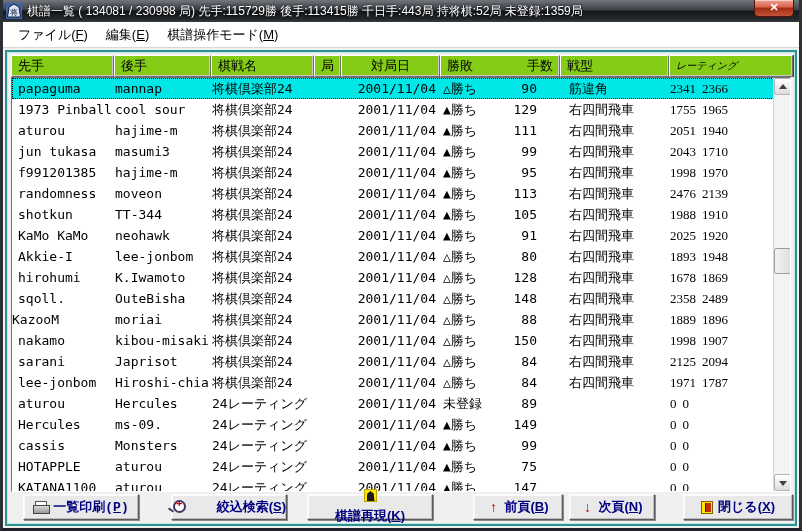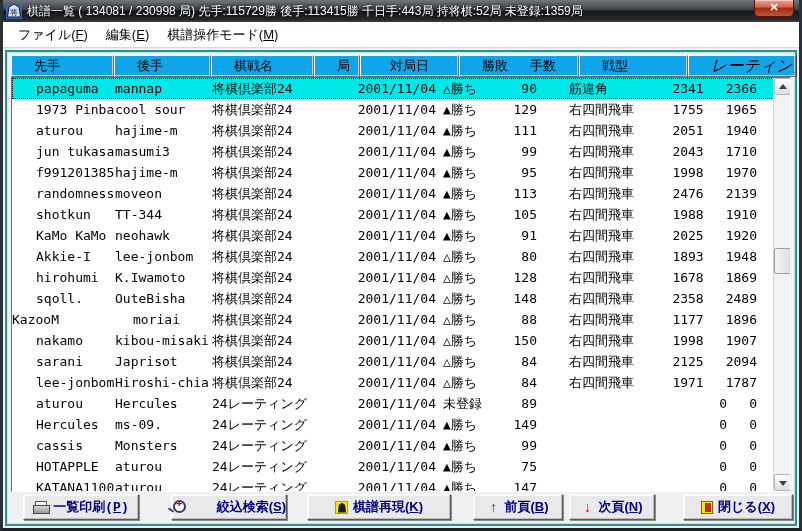--- a/index.html
+++ b/index.html
@@ -42,48 +42,48 @@
     border:2px solid #2f9292; background:#f0f0f0;
     box-shadow:inset 0 0 0 1px #bfeaea;
   }
   
   .header-row {
     position:absolute; top:3px; left:4px; height:22px;
     display:flex; font-size:13px; color:#000;
     font-family:"DejaVu Sans Mono","Liberation Mono",monospace;
   }
   .hcell {
-    background:#0ea5e9; border:1px solid;
+    background:#84cc16; border:1px solid;
     border-color:#ffffff #6f6f6f #6f6f6f #ffffff;
     box-shadow:inset -1px -1px 0 #c9c9c9, 1px 0 0 #404040;
-    display:flex; align-items:center; padding:0 22px; overflow:hidden; white-space:nowrap;font-family:Liberation Mono, monospace;
+    display:flex; align-items:center; padding:0 6px; overflow:hidden; white-space:nowrap;font-family:Liberation Mono, monospace;
   }
   .hcell.split { justify-content:space-between; }
   
   .list-box {
     position:absolute; top:25px; left:4px; right:4px; bottom:32px;
     background:#ffffff; border:1px solid; border-color:#707070 #ffffff #ffffff #707070;
     overflow:hidden;
   }
   .row {
     display:flex; height:21px; line-height:21px; font-size:13px; color:#000;
     font-family:"DejaVu Sans Mono","Liberation Mono",monospace;
     white-space:nowrap; cursor:default;
   }
   .row.selected { background:#00e7e7; outline:1px dotted #000; outline-offset:-1px; }
   .cell { overflow:hidden; white-space:nowrap; flex:0 0 auto; }
-  .c-sente   { width:103px; padding-left:24px; }
+  .c-sente   { width:103px; padding-left:6px; }
   .c-gote    { width:97px; }
   .c-kisen   { width:103px; }
   .c-kyoku   { width:27px; }
   .c-date    { width:99px; text-align:right; padding-right:5px; }
   .c-result  { width:56px; padding-left:2px; }
   .c-moves   { width:64px; text-align:right; padding-right:24px; }
   .c-opening { width:109px; padding-left:8px; }
-  .c-rating  { width:107px; display:flex; justify-content:flex-end; gap:22px; padding-right:20px; }
+  .c-rating  { width:107px; display:flex; gap:6px; padding-right:20px;font-family:Liberation Serif, serif; }
   .c-rating span { display:inline-block; text-align:right; }
   
   .scrollbar {
     position:absolute; top:0; right:0; bottom:0; width:17px;
     background:#f3f3f3; border-left:1px solid #d5d5d5;
   }
   .sb-btn {
     position:absolute; left:0; width:17px; height:17px;
     background:linear-gradient(#ffffff,#dcdcdc); border:1px solid #b5b5b5; border-radius:2px;
   }
@@ -149,21 +149,21 @@
       <div class="hcell" style="width:103px">先手</div>
       <div class="hcell" style="width:97px">後手</div>
       <div class="hcell" style="width:103px">棋戦名</div>
       <div class="hcell" style="width:27px">局</div>
       <div class="hcell" style="width:99px;justify-content:center">対局日</div>
       <div class="hcell split" style="width:120px">
         <span>勝敗</span>
         <span>手数</span>
       </div>
       <div class="hcell" style="width:109px">戦型</div>
-      <div class="hcell" style="width:108px;font-style:italic;font-size:16px">レーティング</div>
+      <div class="hcell" style="width:124px;font-style:italic;font-size:10px">レーティング</div>
     </div>
 
     <div class="list-box">
       <div>
           <div class="row selected">
             <div class="cell c-sente">papaguma</div>
             <div class="cell c-gote">mannap</div>
             <div class="cell c-kisen">将棋倶楽部24</div>
             <div class="cell c-kyoku"></div>
             <div class="cell c-date">2001/11/04</div>
@@ -318,21 +318,21 @@
           <div class="row">
             <div class="cell c-gote">KazooM</div>
             <div class="cell c-sente">moriai</div>
             <div class="cell c-kisen">将棋倶楽部24</div>
             <div class="cell c-kyoku"></div>
             <div class="cell c-date">2001/11/04</div>
             <div class="cell c-result">△勝ち</div>
             <div class="cell c-moves">88</div>
             <div class="cell c-opening">右四間飛車</div>
             <div class="cell c-rating">
-              <span>1177</span>
+              <span>1889</span>
               <span>1896</span>
             </div>
           </div>
           <div class="row">
             <div class="cell c-sente">nakamo</div>
             <div class="cell c-gote">kibou-misaki</div>
             <div class="cell c-kisen">将棋倶楽部24</div>
             <div class="cell c-kyoku"></div>
             <div class="cell c-date">2001/11/04</div>
             <div class="cell c-result">△勝ち</div>
@@ -458,21 +458,21 @@
         <div class="btn" style="left: 16px; width: 116px; font-family: Liberation Mono, monospace;">
           <span class="ic ic-printer"></span>
           <span>一覧印刷(<u>P</u>)</span>
         </div>
         <div class="btn" style="left: 164px; width: 116px; justify-content: space-between;">
           <span class="ic ic-mag">
             <span class="ic-handle"></span>
           </span>
           <span>絞込検索(<u>S</u>)</span>
         </div>
-        <div class="btn" style="left: 300px; width: 144px;">
+        <div class="btn" style="left: 300px; width: 126px; flex-direction: column;">
           <span class="ic ic-piece"></span>
           <span>棋譜再現(<u>K</u>)</span>
         </div>
         <div class="btn" style="left: 466px; width: 90px;">
           <span class="ic ic-arrow-up">↑</span>
           <span>前頁(<u>B</u>)</span>
         </div>
         <div class="btn" style="left: 562px; width: 86px;">
           <span class="ic ic-arrow-down">↓</span>
           <span>次頁(<u>N</u>)</span>

